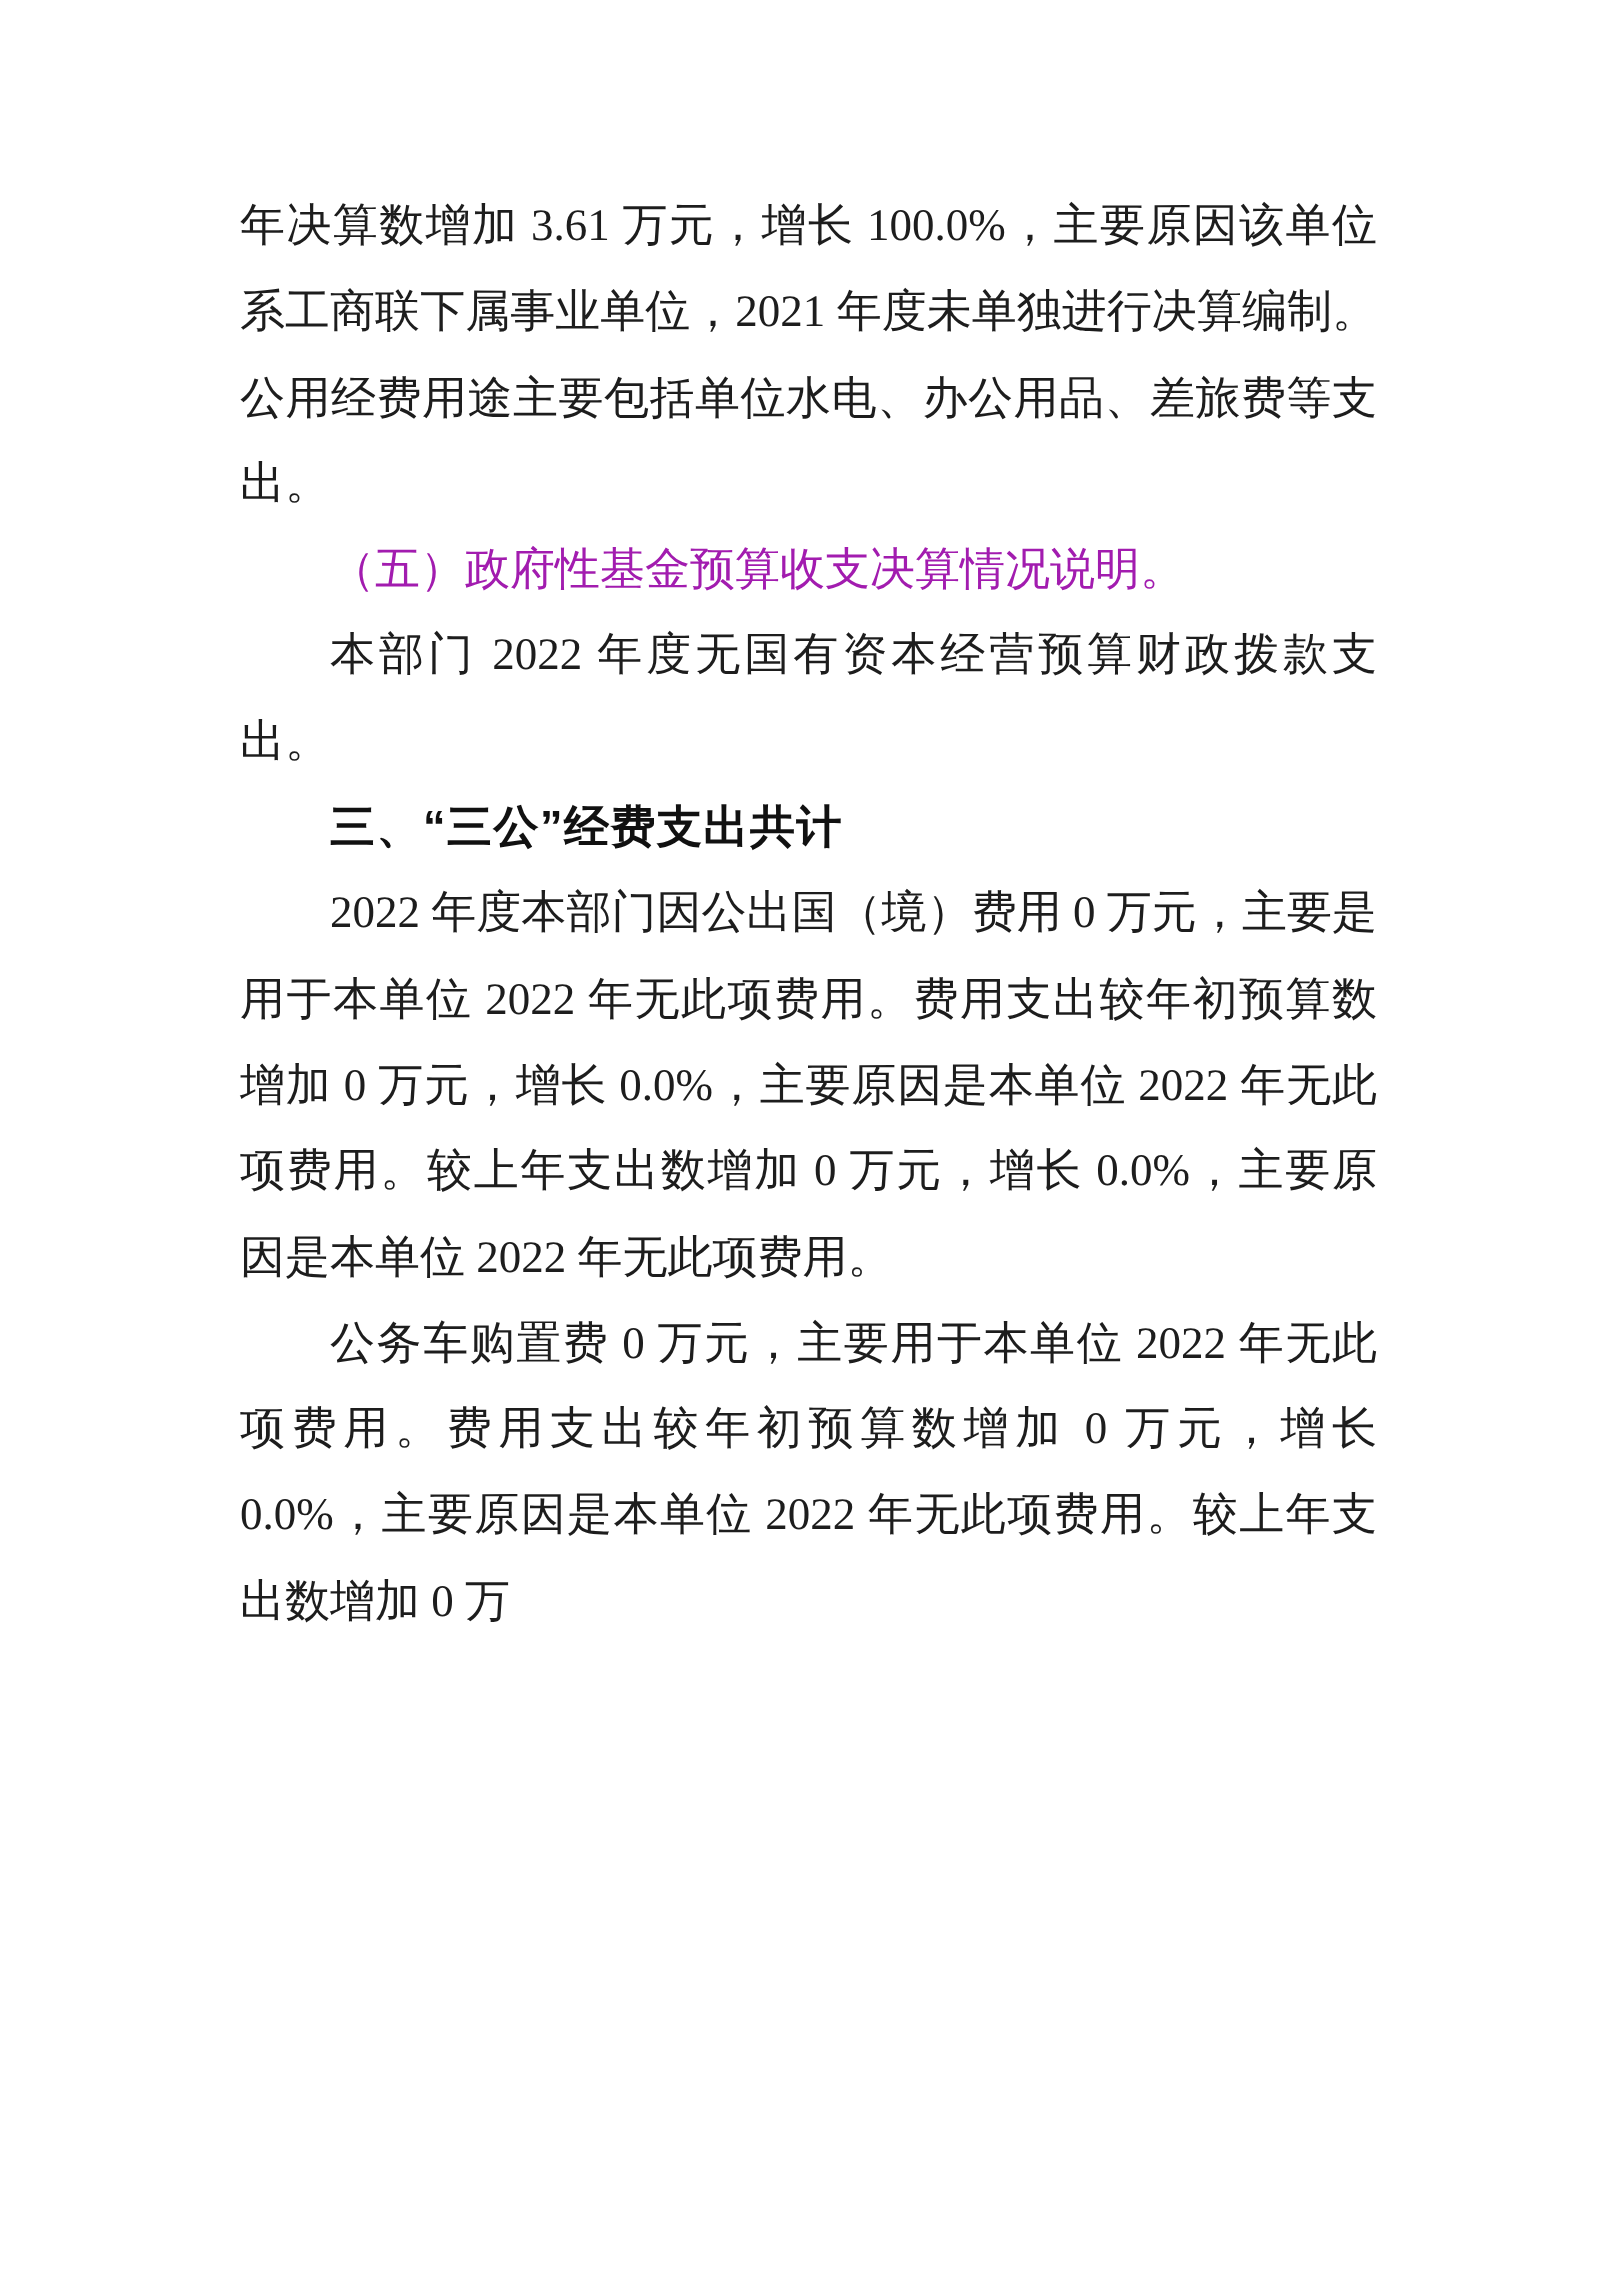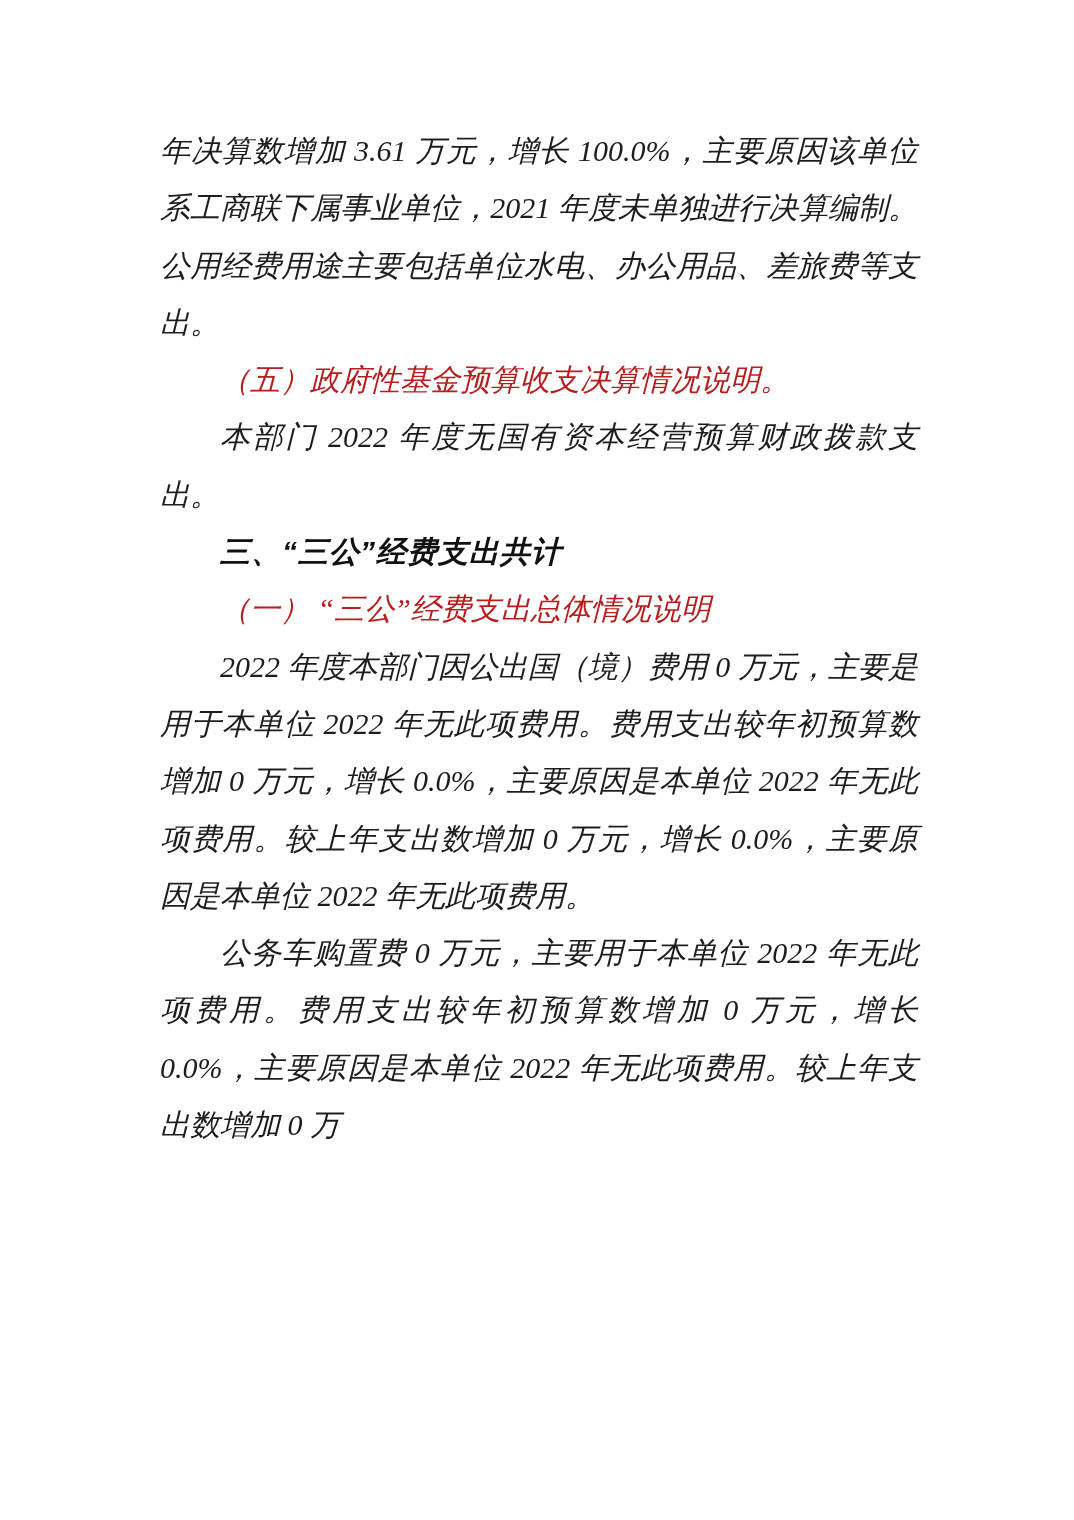--- a/index.html
+++ b/index.html
@@ -8,21 +8,20 @@
     background: #ffffff;
   }
   .page {
     position: relative;
     width: 1074px;
     height: 1244px;
     background: #ffffff;
     overflow: hidden;
     font-family: "Liberation Serif", "DejaVu Serif", serif;
     color: #1d1d1d;
-    font-style: italic;
   }
   .doc-body {
     position: absolute;
     left: 160px;
     top: 122px;
     width: 758px;
     font-size: 30px;
     line-height: 57.3px;
     text-align: justify;
   }
@@ -34,21 +33,21 @@
   .para.body-continuation {
     text-indent: 0;
   }
   .para.section-heading {
     font-family: "Liberation Sans", "DejaVu Sans", sans-serif;
     font-weight: 700;
     color: #111111;
     letter-spacing: 1px;
   }
   .para.sub-heading {
-    color: #b91c1c;
+    color: #a21caf;
   }
   .footer-pagenum {
     position: absolute;
     left: 162px;
     top: 1404px;
     font-size: 27px;
     line-height: 36px;
     color: #222222;
     font-family: "Liberation Serif", "DejaVu Serif", serif;
     letter-spacing: 2px;
@@ -56,18 +55,17 @@
 </style>
 </head>
 <body>
 
 <div class="page">
   <div class="doc-body">
       <p class="para body-continuation">年决算数增加 3.61 万元，增长 100.0%，主要原因该单位系工商联下属事业单位，2021 年度未单独进行决算编制。公用经费用途主要包括单位水电、办公用品、差旅费等支出。</p>
       <p class="para sub-heading">（五）政府性基金预算收支决算情况说明。</p>
       <p class="para body">本部门 2022 年度无国有资本经营预算财政拨款支出。</p>
       <p class="para section-heading">三、“三公”经费支出共计</p>
-      <p class="para sub-heading">（一） “三公”经费支出总体情况说明</p>
       <p class="para body">2022 年度本部门因公出国（境）费用 0 万元，主要是用于本单位 2022 年无此项费用。费用支出较年初预算数增加 0 万元，增长 0.0%，主要原因是本单位 2022 年无此项费用。较上年支出数增加 0 万元，增长 0.0%，主要原因是本单位 2022 年无此项费用。</p>
       <p class="para body">公务车购置费 0 万元，主要用于本单位 2022 年无此项费用。费用支出较年初预算数增加 0 万元，增长 0.0%，主要原因是本单位 2022 年无此项费用。较上年支出数增加 0 万</p>
     </div>
   <div class="footer-pagenum">– 4 –</div>
 </div>
 
 </body></html>

